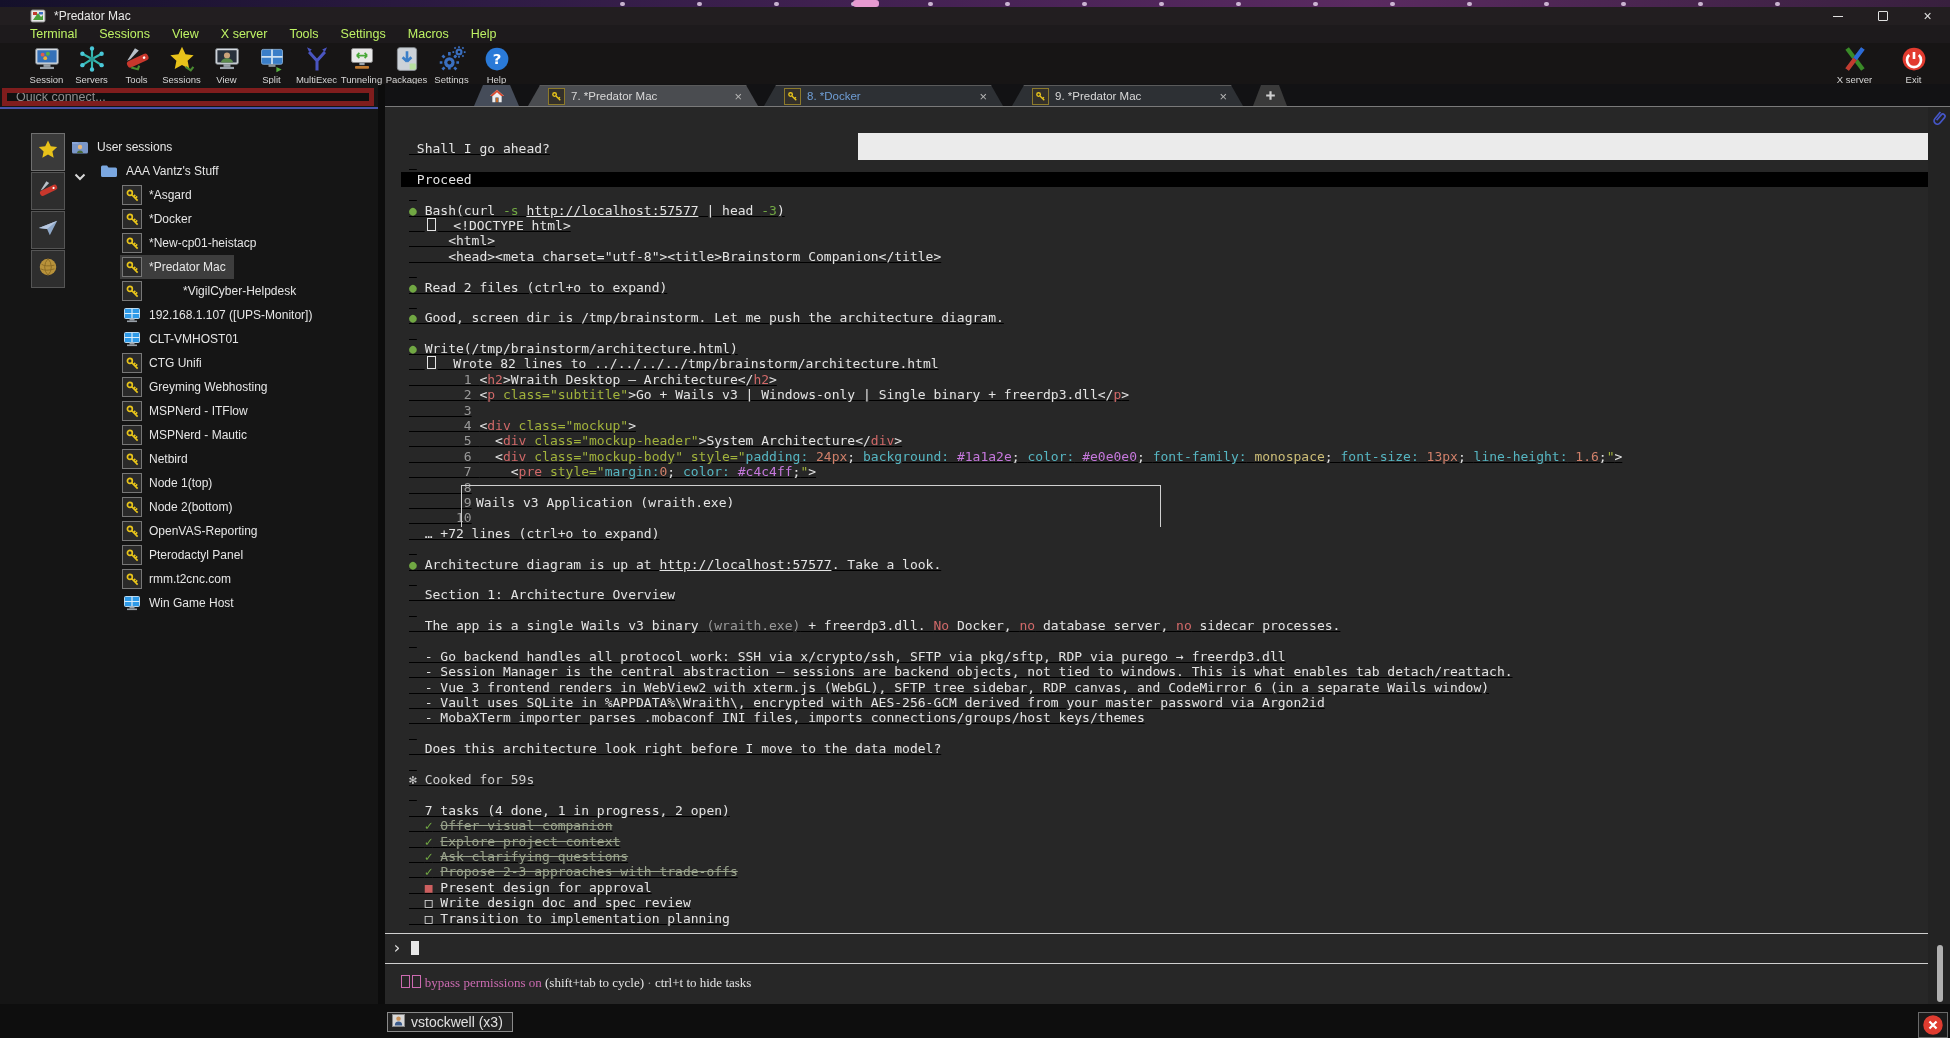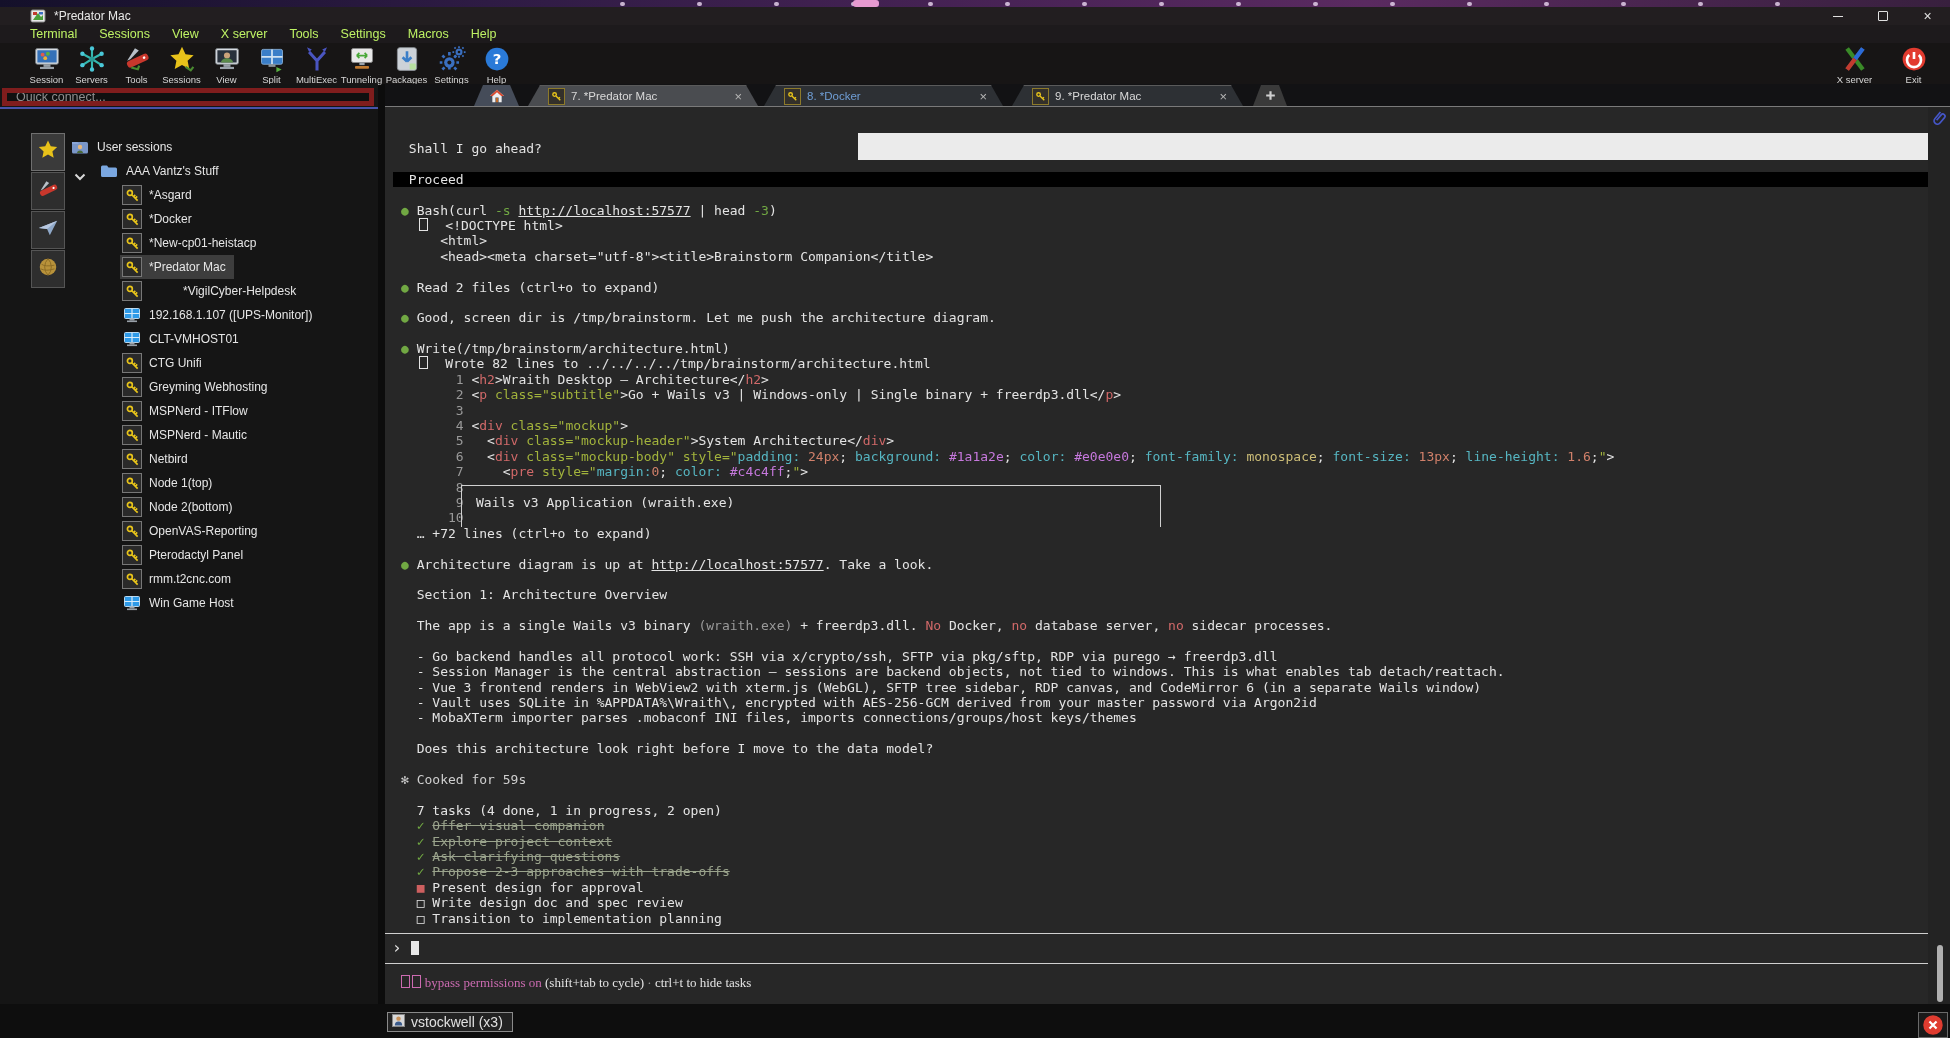--- a/index.html
+++ b/index.html
@@ -58,21 +58,21 @@
   .tab.addtab{left:868px;width:34px;background:#3a3a3a;clip-path:polygon(8px 0,calc(100% - 8px) 0,100% 100%,0 100%);justify-content:center;}
   .tab.addtab svg{width:11px;height:11px;}
   .tabkey{display:inline-flex;width:15px;height:15px;background:#33302a;border:1px solid #8d7a2a;align-items:center;justify-content:center;margin-right:6px;}
   .tabkey svg{width:11px;height:11px;}
   .tablabel{font-size:11.5px;color:#d9d9d9;white-space:nowrap;}
   .tab.notify .tablabel{color:#6f9ed6;}
   .tabclose{position:absolute;right:16px;color:#b5b5b5;font-size:13px;line-height:13px;}
   
   .terminal{position:absolute;left:385px;top:107px;width:1543px;height:897px;background:#272727;overflow:hidden;}
   .white-band{position:absolute;left:473px;top:26px;width:1070px;height:27px;background:#ebebeb;}
-  .term-lines{position:absolute;left:8px;top:34px;width:100%;}
+  .term-lines{position:absolute;left:16px;top:34px;width:100%;text-decoration:underline;}
   .tline{height:15.4px;line-height:15.4px;font-family:"DejaVu Sans Mono","DejaVu Sans",monospace;font-size:13px;white-space:pre;padding-left:8px;color:#e4e4e4;}
   .tline.proceed{background:#000;}
   .sg.t{color:#e4e4e4}.sg.g{color:#71a843}.sg.r{color:#d16969}.sg.c{color:#56b6c2}
   .sg.p{color:#c678dd}.sg.y{color:#cdbe78}.sg.gy{color:#9a9a9a}.sg.gn{color:#a2b33c}
   .sg.n{color:#d1806a}.sg.u{color:#e4e4e4;text-decoration:underline}
   .sg.s{color:#9aa38c;text-decoration:line-through}.sg.pk{color:#cc6bb1}
   .sg.dim{color:#cfcfcf}.sg.rs{color:#cd5f5f}
   .tb-box{display:inline-block;width:7px;height:11px;border:1px solid #e4e4e4;margin:0 2px -1px 2px;}
   .tb-box.pink{border-color:#cc6bb1;margin:0 1px -1px 1px;}
   .diagram-box{position:absolute;left:76px;top:378px;width:700px;height:42px;border:1px solid #d0d0d0;border-bottom:none;box-sizing:border-box;}

